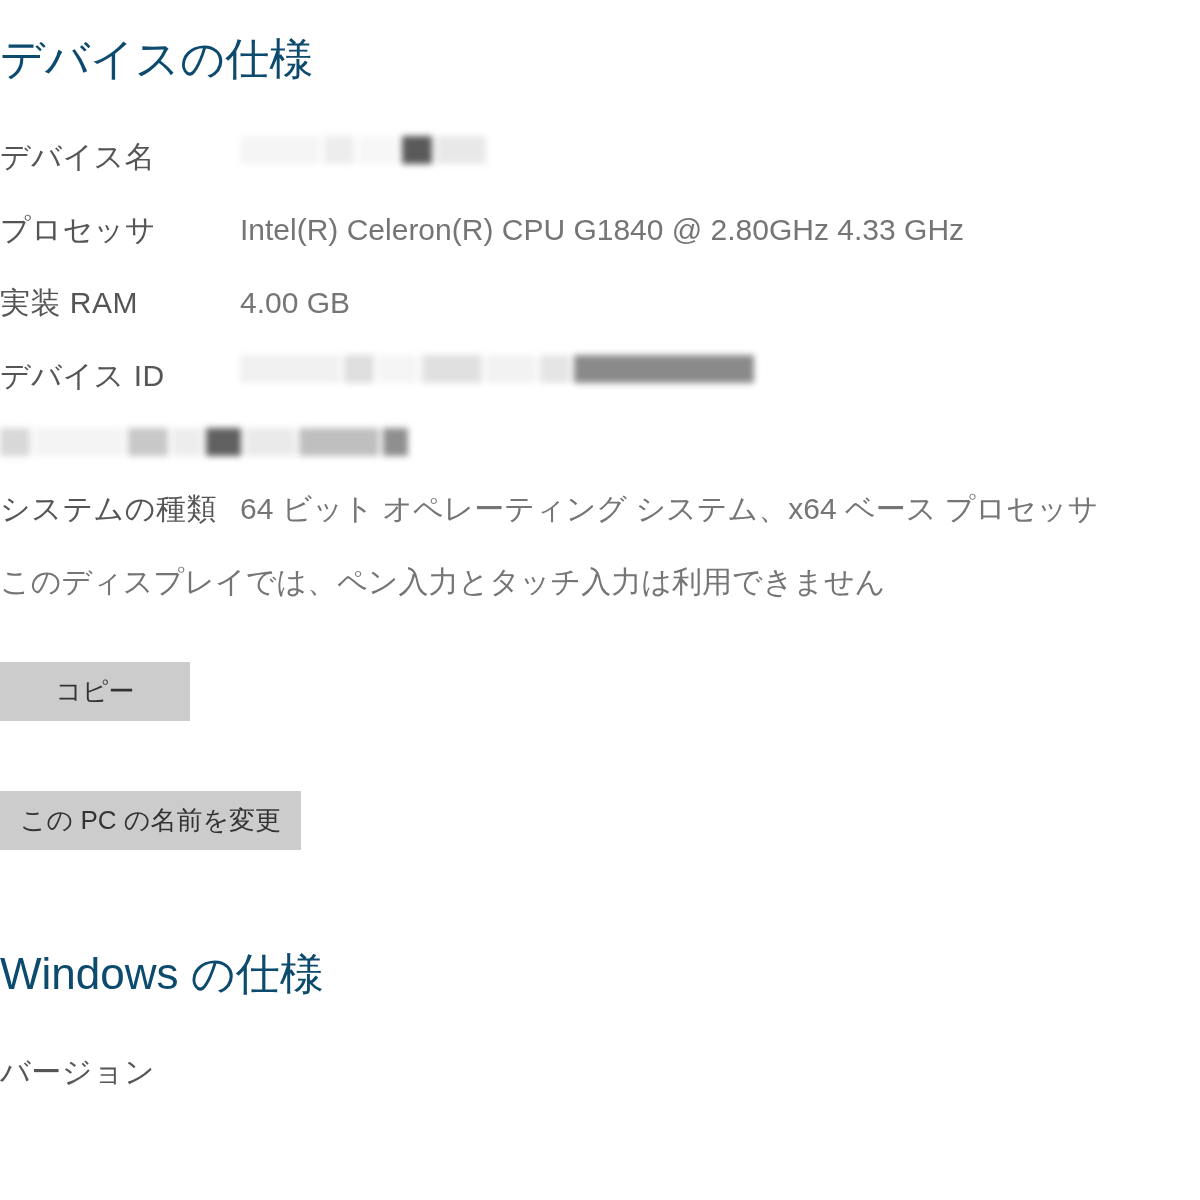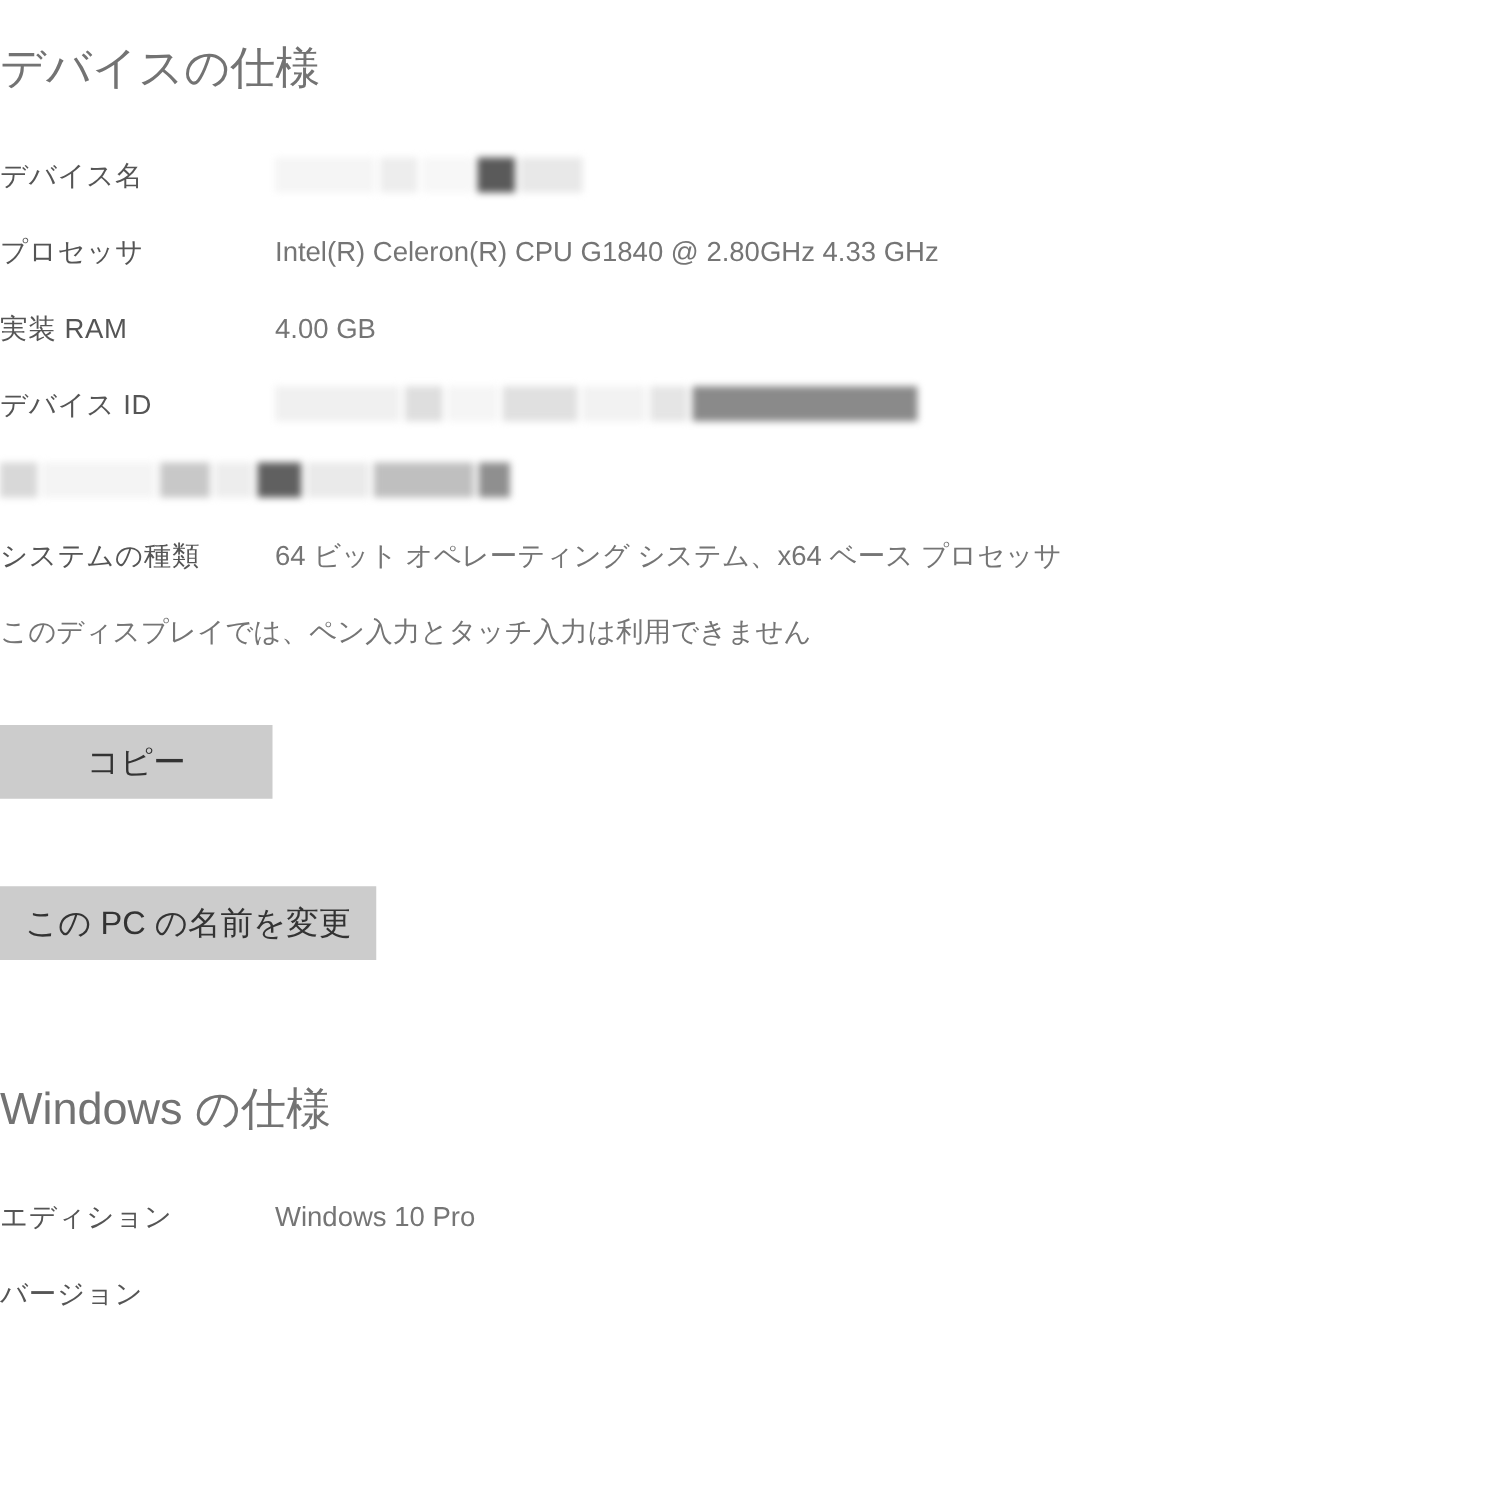--- a/index.html
+++ b/index.html
@@ -6,31 +6,32 @@
     body {
       width: 1200px;
       height: 1200px;
       background: #ffffff;
       font-family: "Yu Gothic UI", "Meiryo", "Segoe UI", sans-serif;
       color: #555555;
       padding: 30px 0 0 0;
       overflow: hidden;
     }
     .section-heading {
-      font-size: 36px;
+      font-size: 44px;
       font-weight: 500;
-      color: #737373;
+      color: #0c4a6e;
       margin-bottom: 45px;
     }
     .spec-row {
       display: flex;
       align-items: flex-start;
       margin-bottom: 28px;
-      font-size: 22px;
+      font-size: 30px;
       line-height: 1.5;
+      gap: 20px;
     }
     .spec-label {
       width: 220px;
       flex-shrink: 0;
       color: #555555;
       letter-spacing: 0.5px;
     }
     .spec-value {
       flex: 1;
       color: #757575;
@@ -50,21 +51,21 @@
       background: #cccccc;
       color: #333333;
       border: none;
       font-size: 26px;
       font-family: inherit;
       padding: 12px 28px;
       cursor: pointer;
       text-align: center;
     }
     .btn-copy {
-      width: 218px;
+      width: 190px;
       margin-top: 30px;
       margin-bottom: 70px;
     }
     .btn-rename {
       padding: 12px 20px;
       margin-bottom: 85px;
     }
     .windows-section {
       margin-top: 10px;
     }
@@ -140,24 +141,20 @@
 </div>
 
 <button class="btn btn-copy">コピー</button>
 <br>
 <button class="btn btn-rename">この PC の名前を変更</button>
 
 
 <div class="windows-section">
   <h2 class="section-heading">Windows の仕様</h2>
 
-  <div class="spec-row">
-    <div class="spec-label">エディション</div>
-    <div class="spec-value">Windows 10 Pro</div>
-  </div>
 
   <div class="spec-row">
     <div class="spec-label">バージョン</div>
   </div>
 </div>
 
 
 
 
 </body></html>

